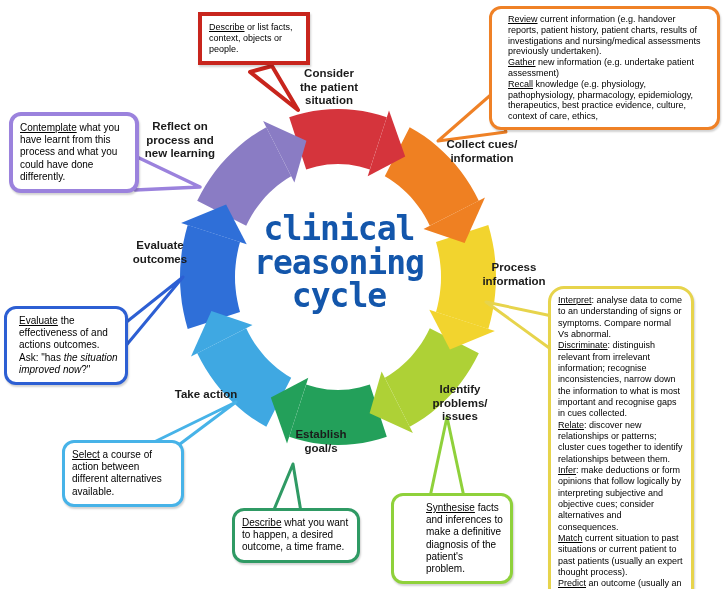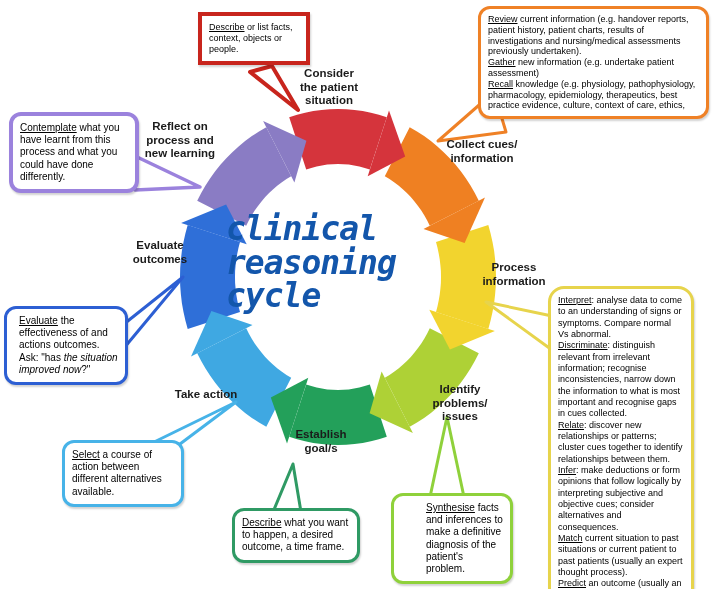--- a/index.html
+++ b/index.html
@@ -1,44 +1,44 @@
 <!DOCTYPE html>
 <html><head>
 <meta charset="utf-8">
 <style>
   html,body{margin:0;padding:0;background:#fff;}
   #stage{position:relative;width:727px;height:589px;overflow:hidden;background:#fff;
          font-family:"Liberation Sans",sans-serif;}
   #ring-svg{position:absolute;left:0;top:0;z-index:1;}
   
   #center-title{position:absolute;left:226px;top:212px;width:226px;z-index:2;
-    white-space:pre-line;
+    text-align:center;white-space:pre-line;
     font-family:"DejaVu Sans Mono",monospace;font-weight:bold;
-    font-size:33px;line-height:1.02;letter-spacing:-1px;font-style:italic;}
+    font-size:33px;line-height:1.02;letter-spacing:-1px;}
   
   .stage-label{position:absolute;z-index:4;white-space:pre-line;text-align:center;
     font-size:11.5px;font-weight:bold;color:#1b1b1b;line-height:1.18;}
   #lb-consider{left:288px;top:67px;width:82px;}
   #lb-collect{left:436px;top:138px;width:92px;}
   #lb-process{left:473px;top:261px;width:82px;}
   #lb-identify{left:420px;top:383px;width:80px;}
   #lb-establish{left:285px;top:428px;width:72px;}
   #lb-take{left:162px;top:388px;width:88px;}
   #lb-evaluate{left:112px;top:239px;width:96px;}
   #lb-reflect{left:135px;top:120px;width:90px;}
   
   .callout{position:absolute;z-index:3;background:#fff;box-sizing:border-box;
     border:3px solid #888;border-radius:12px;padding:6px 7px;
     color:#000;font-size:10px;line-height:1.22;
     box-shadow:1px 2px 2px rgba(0,0,0,0.18);}
   .callout p{margin:0;white-space:pre-line;}
   .callout .u{text-decoration:underline;}
   .callout .i{font-style:italic;}
   #co-red{left:198px;top:12px;width:112px;border-width:4px;border-radius:0;font-size:9px;}
-  #co-orange{left:478px;top:6px;width:231px;padding:5px 7px;font-size:9px;line-height:1.2;}
+  #co-orange{left:489px;top:6px;width:231px;padding:5px 16px;font-size:9px;line-height:1.2;}
   #co-yellow{left:548px;top:286px;width:146px;border-radius:16px;font-size:9px;line-height:1.26;}
   #co-lightgreen{left:391px;top:493px;width:122px;padding-left:32px;}
   #co-darkgreen{left:232px;top:508px;width:128px;}
   #co-lightblue{left:62px;top:440px;width:122px;}
   #co-blue{left:4px;top:306px;width:124px;}
   #co-purple{left:9px;top:112px;width:130px;border-width:4px;}
 </style>
 </head>
 <body>
 

